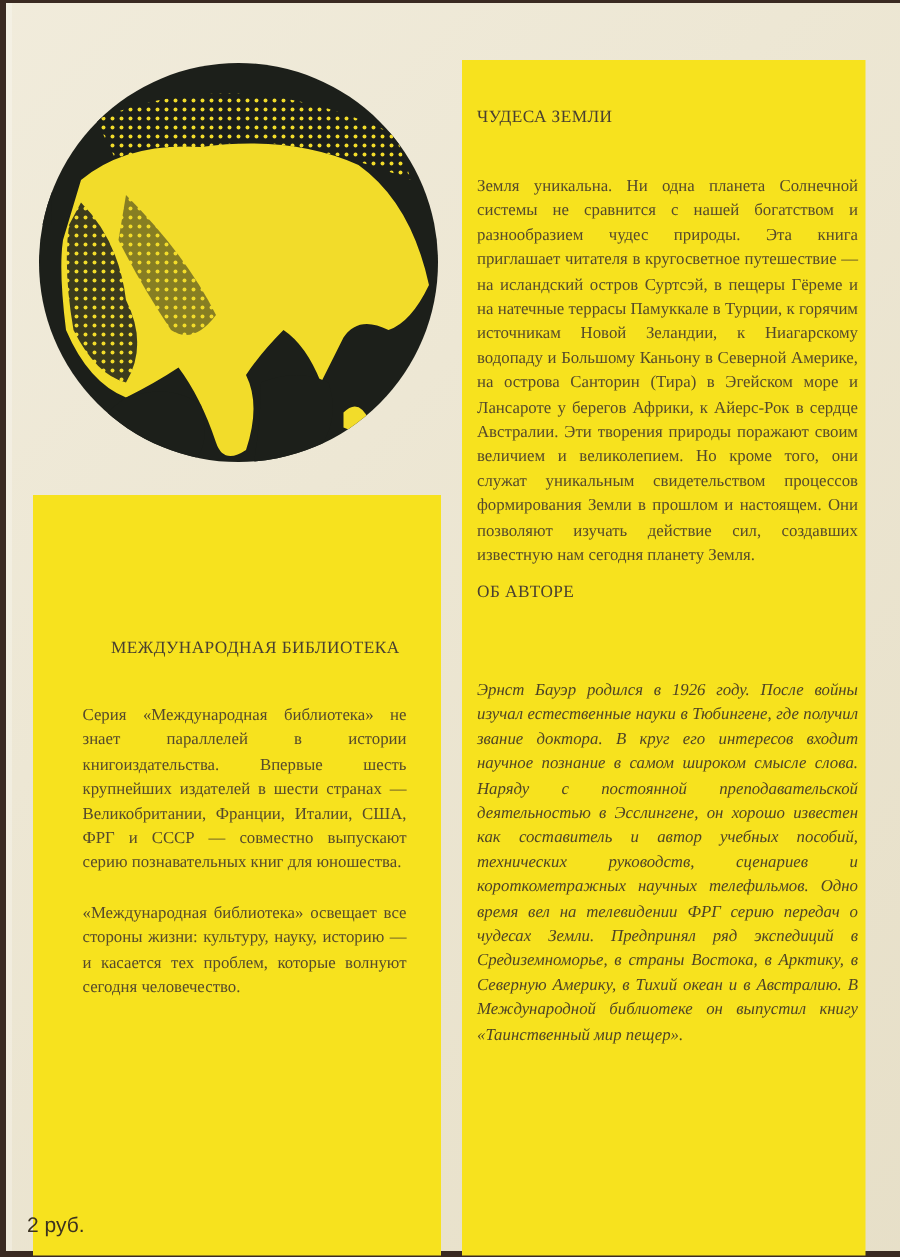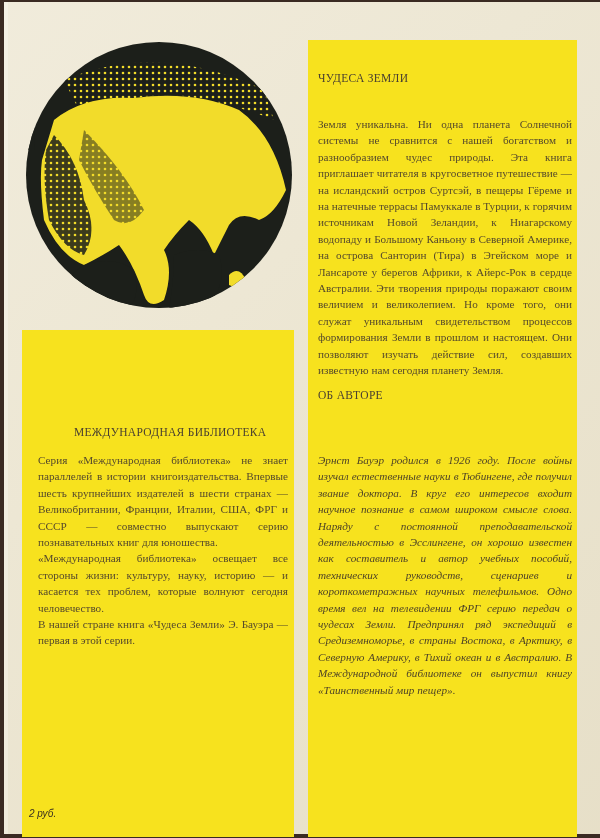--- a/index.html
+++ b/index.html
@@ -28,30 +28,30 @@
     text-transform: uppercase;
     white-space: nowrap;
   }
   .body-text {
     position: absolute;
     font-size: 11.2px; line-height: 16.4px;
     color: #564a2c;
     text-align: justify;
     hyphens: manual;
   }
-  .body-text p { margin: 0; text-align: justify; }
+  .body-text p { margin: 17px; text-align: justify; }
   .italic { font-style: italic; color: #4f4426; }
 
   .globe {
     position: absolute; left: 20px; top: 38px; width: 270px; height: 270px;
   }
   .price {
-    position: absolute; left: 25px; top: 806px;
+    position: absolute; left: 14px; top: 806px;
     font-family: "Liberation Sans", sans-serif;
-    font-size: 10px; color: #3c3220; font-style: italic;
+    font-size: 14px; color: #3c3220;
   }
   .crease {
     position: absolute; background: rgba(255,255,255,0.25);
   }
 </style>
 </head>
 <body>
 
 <div class="page">
 
@@ -92,18 +92,17 @@
 
     <div class="heading" style="left:10px;top:349px;">ОБ АВТОРЕ</div>
     <div class="body-text italic" style="left:10px;top:412px;width:254px;">Эрнст Бауэр родился в 1926 году. После войны изучал естественные науки в Тюбингене, где получил звание доктора. В круг его интересов входит научное познание в самом широком смысле слова. Наряду с постоянной преподавательской деятельностью в Эсслингене, он хорошо известен как составитель и автор учебных пособий, технических руководств, сценариев и короткометражных научных телефильмов. Одно время вел на телевидении ФРГ серию передач о чудесах Земли. Предпринял ряд экспедиций в Средиземноморье, в страны Востока, в Арктику, в Северную Америку, в Тихий океан и в Австралию. В Международной библиотеке он выпустил книгу «Таинственный мир пещер».</div>
   </div>
 
   <div class="panel panel-left">
     <div class="heading" style="left:16px;top:96px;margin-left:36px;">МЕЖДУНАРОДНАЯ БИБЛИОТЕКА</div>
     <div class="body-text" style="left:16px;top:122px;width:250px;">
       <p>Серия «Международная библиотека» не знает параллелей в истории книгоиздательства. Впервые шесть крупнейших издателей в шести странах — Великобритании, Франции, Италии, США, ФРГ и СССР — совместно выпускают серию познавательных книг для юношества.</p>
       <p>«Международная библиотека» освещает все стороны жизни: культуру, науку, историю — и касается тех проблем, которые волнуют сегодня человечество.</p>
-      <p>В нашей стране книга «Чудеса Земли» Э. Бауэра — первая в этой серии.</p>
     </div>
   </div>
 
   <div class="price">2 руб.</div>
 </div>
 
 </body></html>

